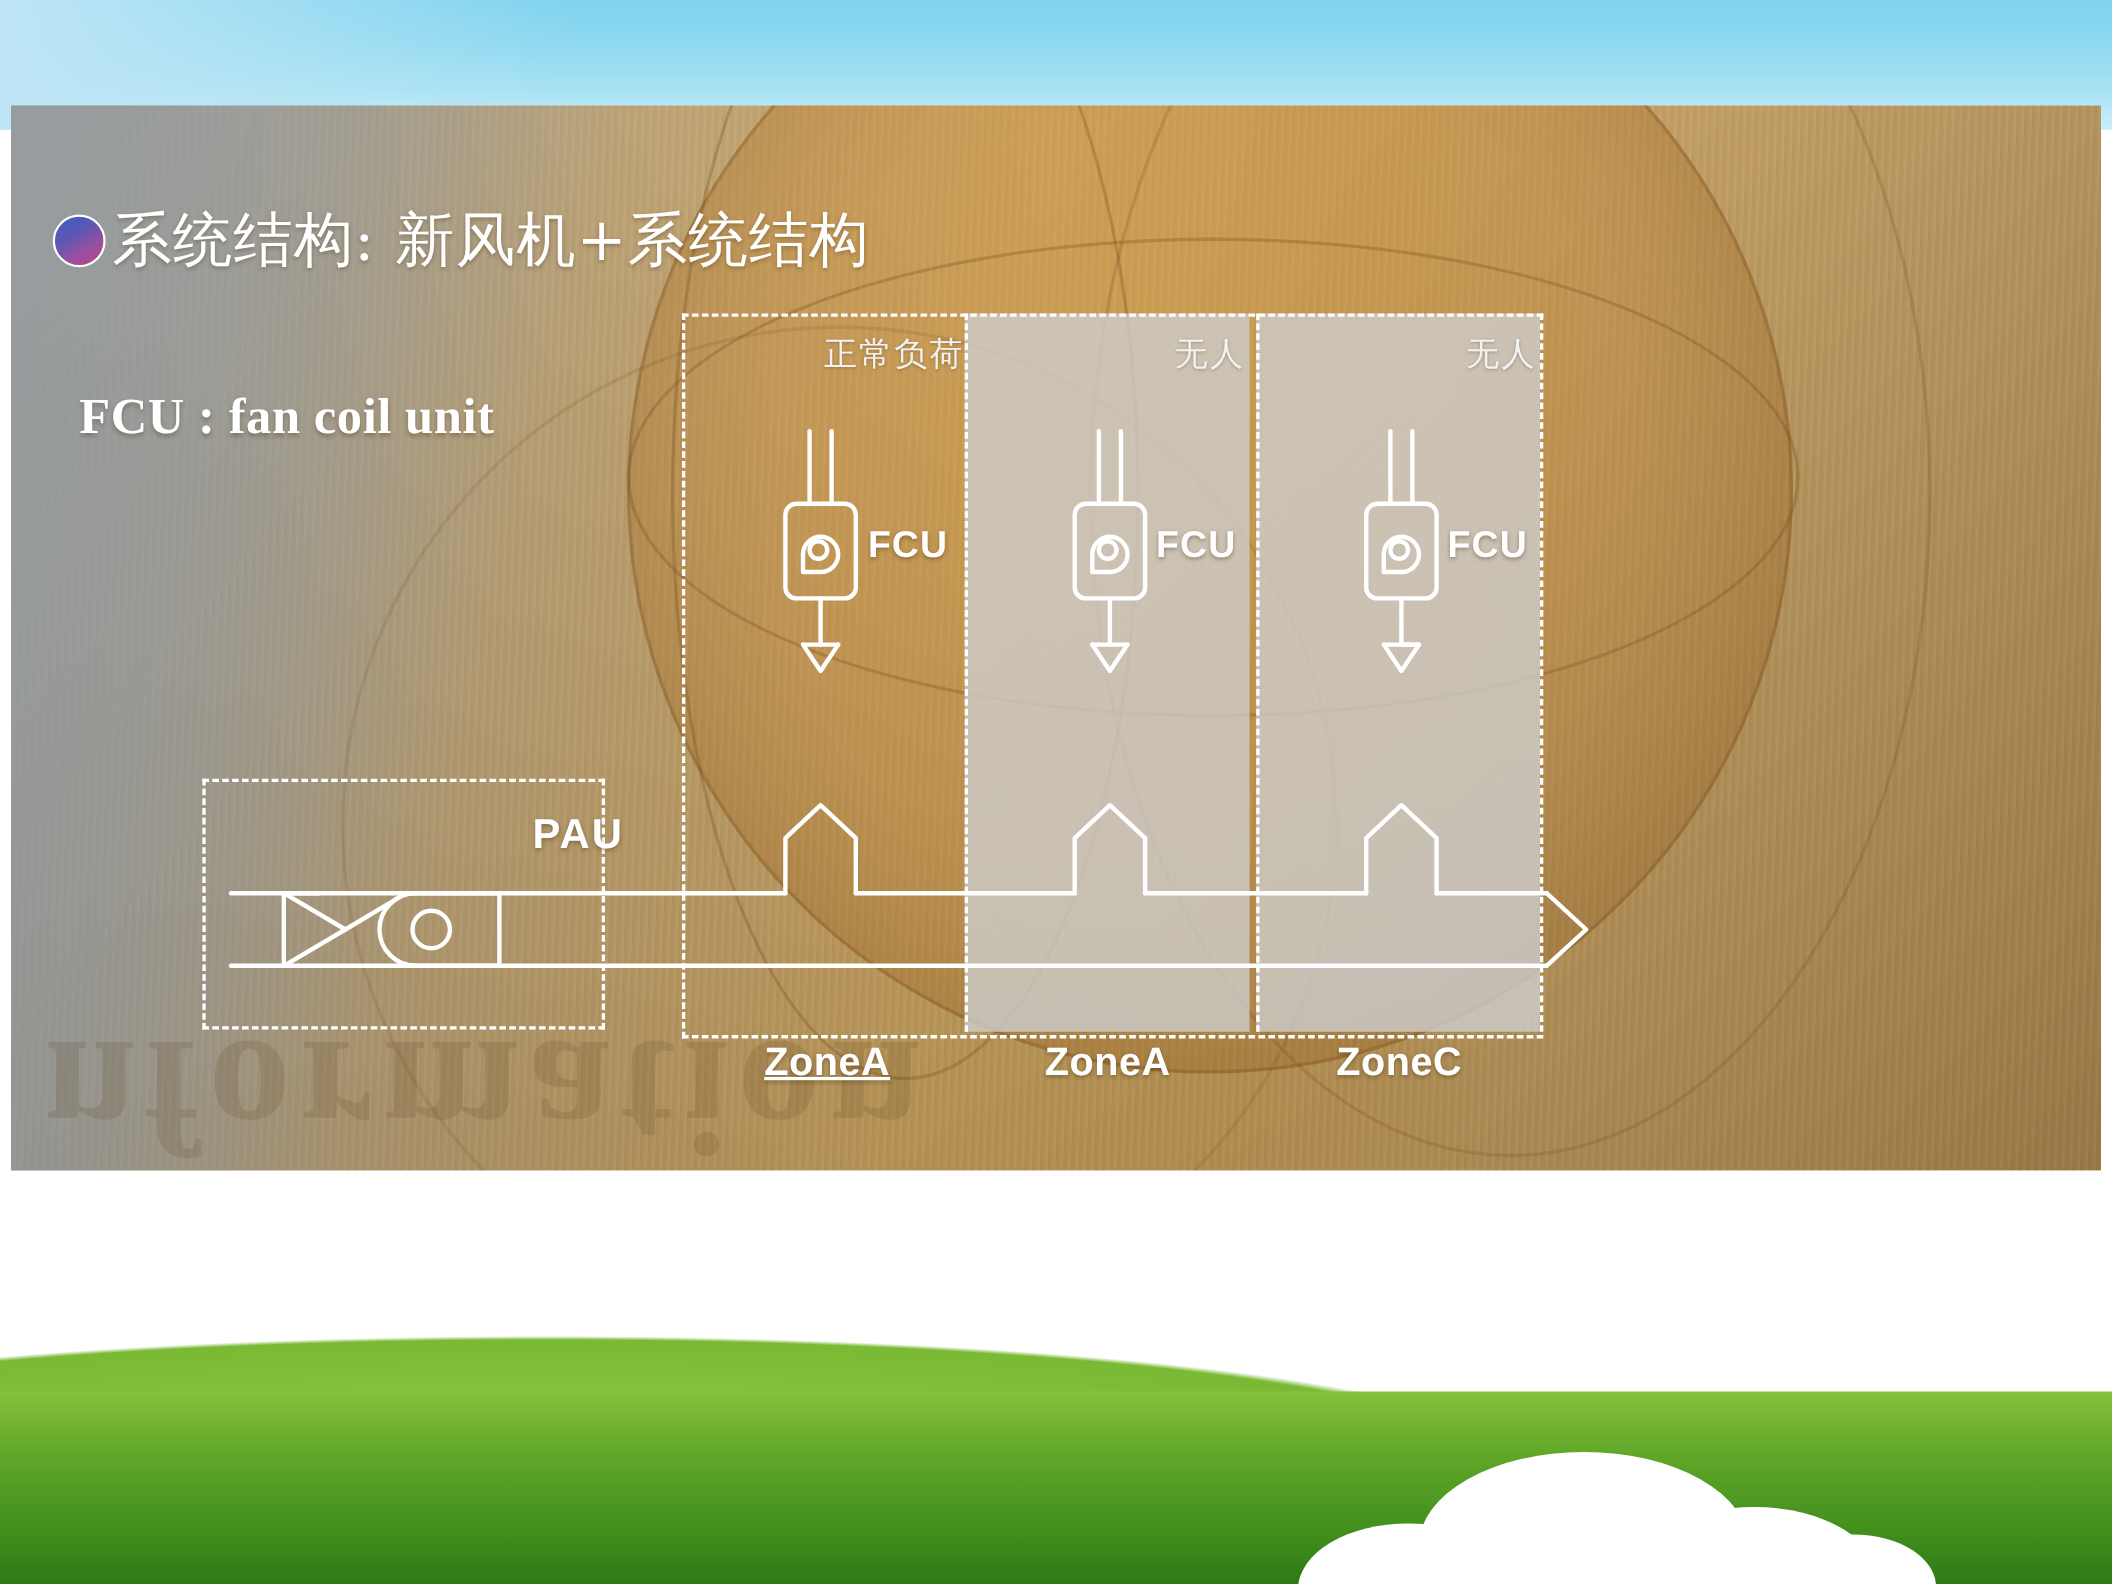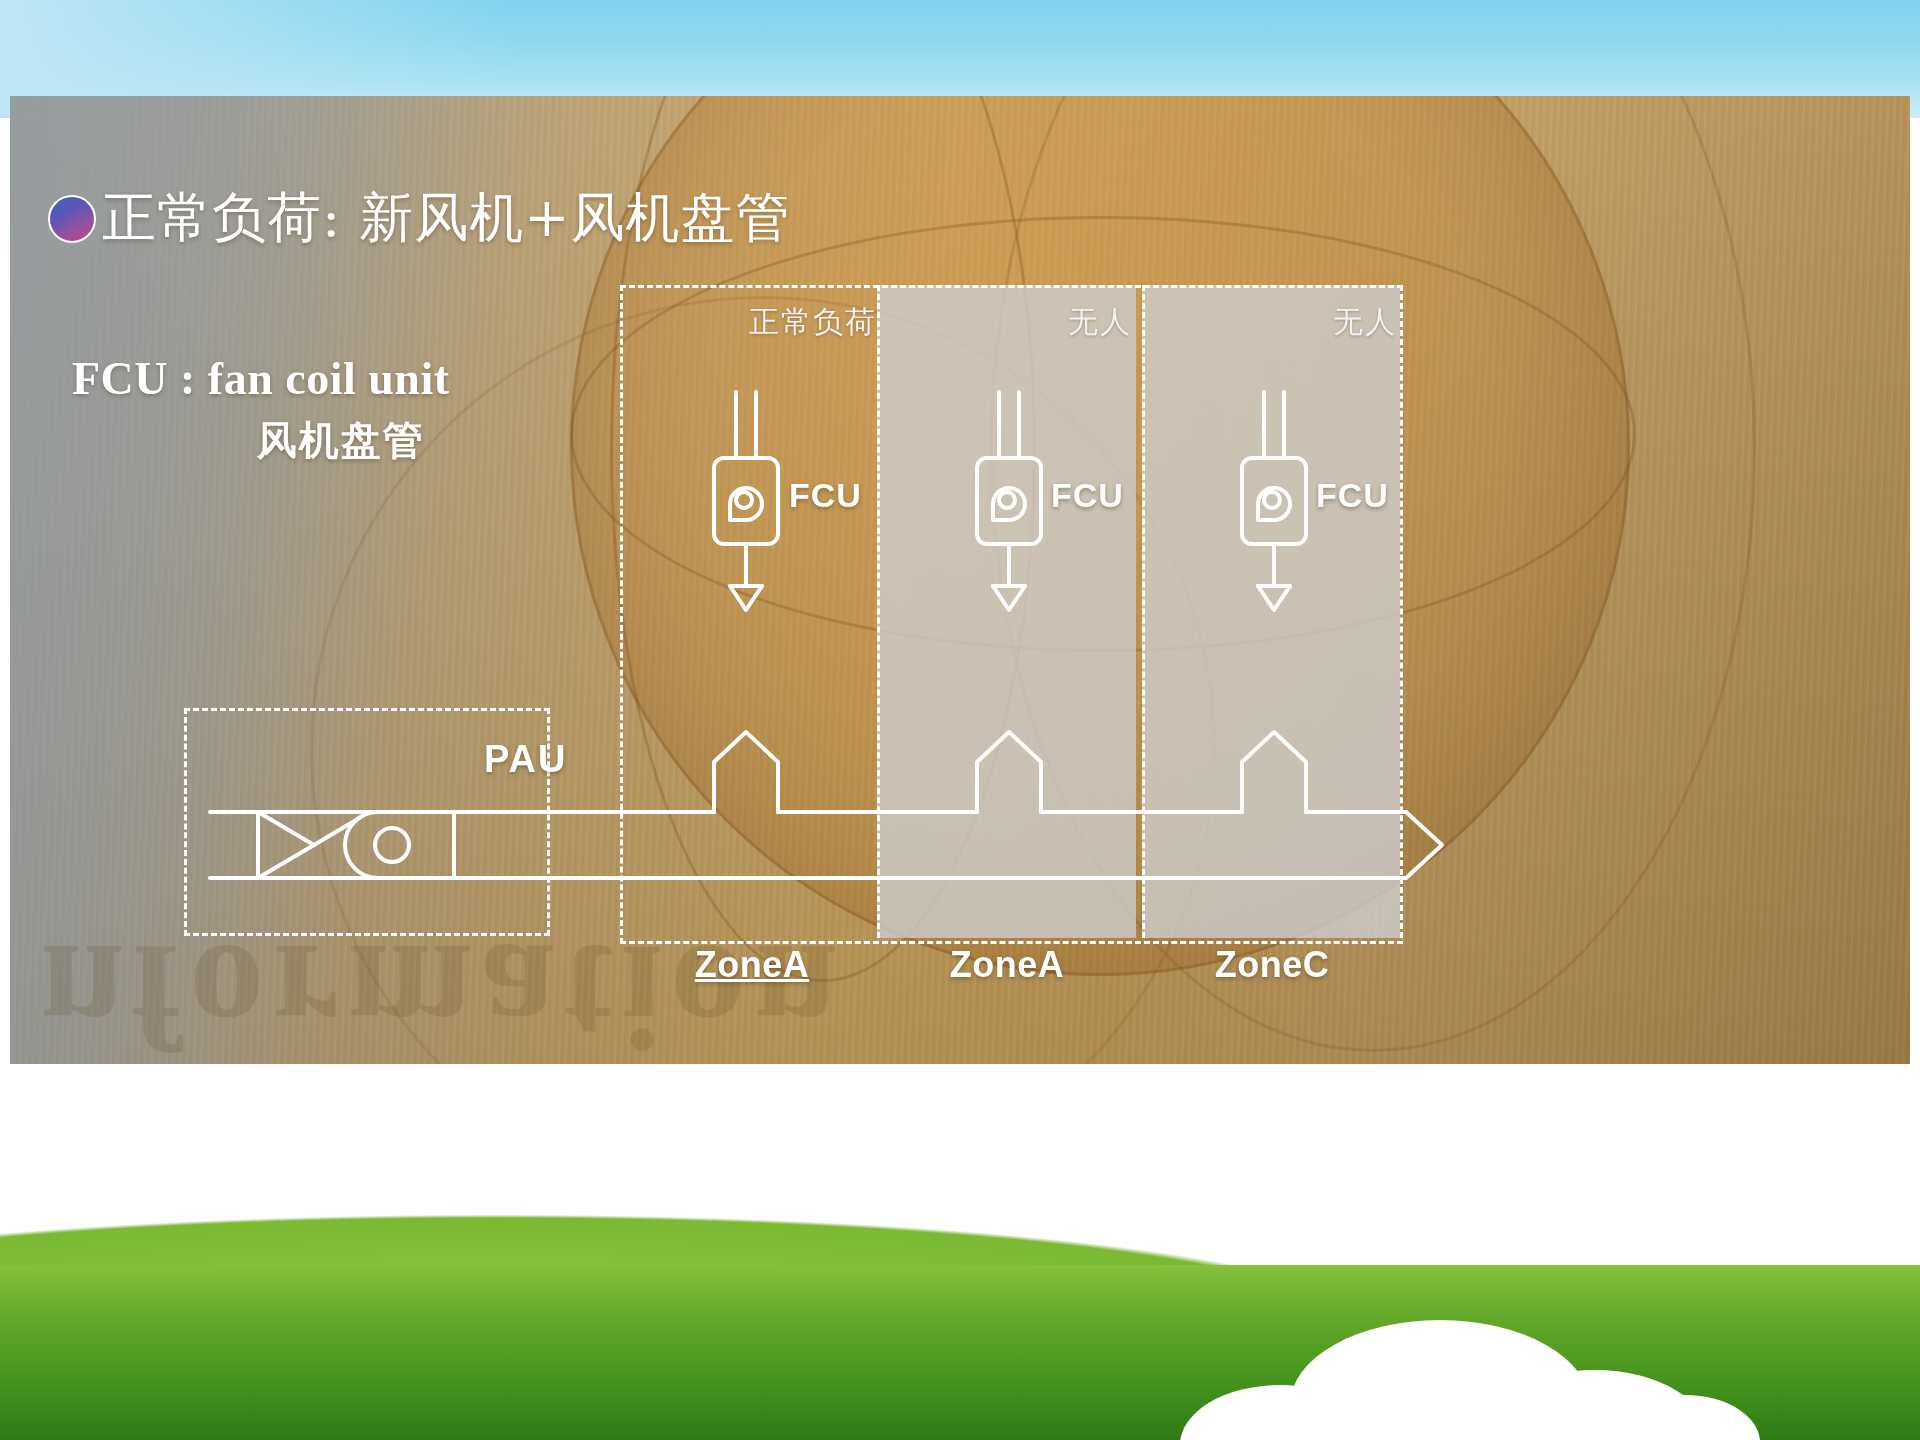--- a/index.html
+++ b/index.html
@@ -183,27 +183,26 @@
     <div class="ball-line bl1"></div>
     <div class="ball-line bl2"></div>
     <div class="ball-line bl3"></div>
     <div class="ball-line bl4"></div>
     <div class="ball-line bl5"></div>
     <div class="watermark">nformation</div>
   </div>
 
   <div class="title-row">
     <div class="title-bullet"></div>
-    <div class="title-text">正常负荷: 新风机+风机盘管</div>
+    <div class="title-text">系统结构: 新风机+系统结构</div>
   </div>
 
   <div class="legend">
     <div class="legend-block">
       <div class="legend-en">FCU :  fan coil unit</div>
-      <div class="legend-cn">风机盘管</div>
     </div>
     <div class="legend-block">
     </div>
   </div>
 
   <div class="diagram">
 
     <div class="zone-fill zone-b-fill"></div>
     <div class="zone-fill zone-c-fill"></div>
 

